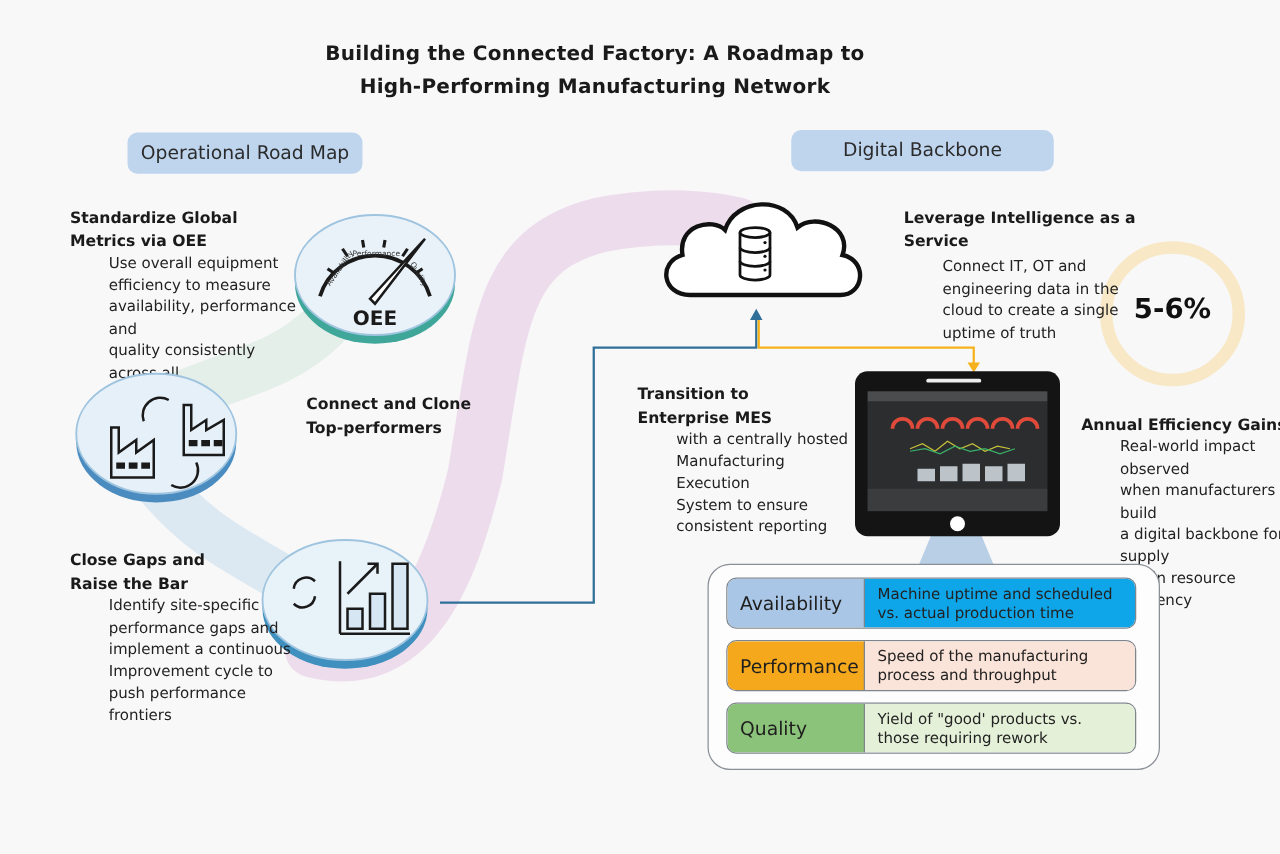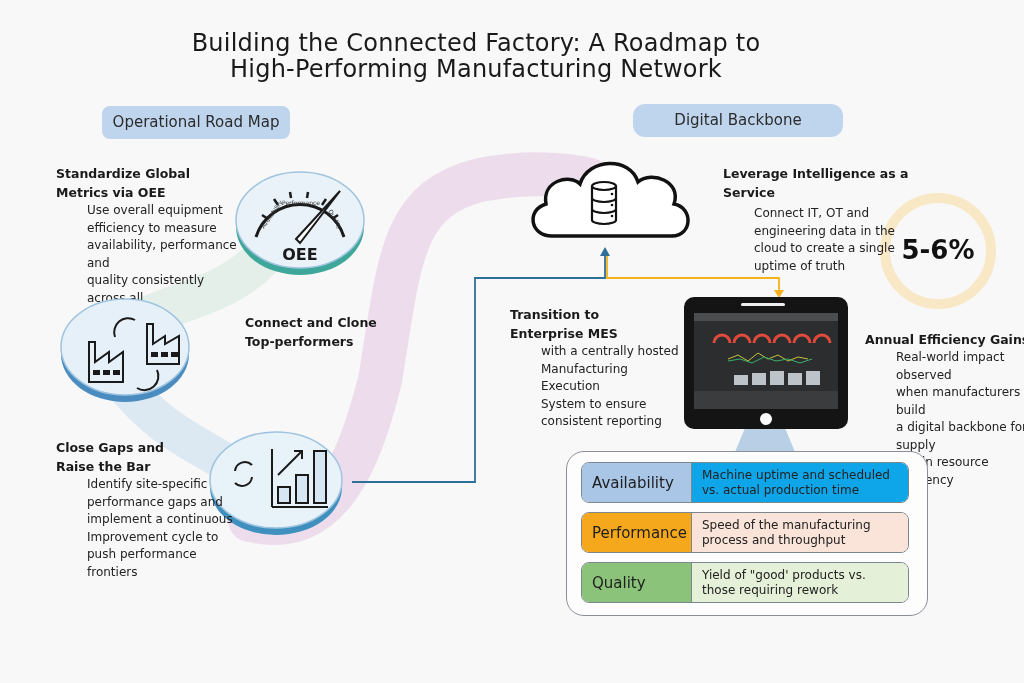--- a/index.html
+++ b/index.html
@@ -8,30 +8,30 @@
     background: #f8f8f9;
     font-family: "DejaVu Sans", sans-serif;
     color: #1c1c1c;
     position: relative;
   }
   .abs { position: absolute; }
   #title {
     left: 0; top: 30px; width: 952px;
     text-align: center;
     font-family: "DejaVu Sans", sans-serif;
-    font-size: 24px; line-height: 26px; letter-spacing: 0.2px;
-    color: #1a1a1a; font-weight: normal;
+    font-size: 16px; line-height: 26px; letter-spacing: 0.2px;
+    color: #1a1a1a; font-weight: bold;
   }
   .pill {
     background: #bfd5ee; border-radius: 8px;
     font-size: 15px; color: #2b2b2b;
     text-align: center; line-height: 33px; height: 33px;
   }
   #pill-left { left: 102px; top: 106px; width: 188px; }
-  #pill-right { left: 633px; top: 104px; width: 210px; border-radius: 12px; }
+  #pill-right { left: 633px; top: 104px; width: 210px; }
 
   .step-title { font-weight: bold; font-size: 12.5px; line-height: 19px; color: #1a1a1a; }
   .step-body { font-size: 12px; line-height: 17.5px; color: #222; margin-left: 31px; }
 
   #bg-svg { left: 0; top: 0; }
 
   .disc-icon { position: absolute; }
 
   #mes-box {
     left: 566px; top: 451px; width: 362px; height: 165px;
@@ -45,21 +45,21 @@
     width: 110px; height: 100%; font-size: 15px;
     display: flex; align-items: center; padding-left: 10px; color: #1e1e1e;
     border-right: 1.5px solid #7d858d;
   }
   .oee-desc {
     flex: 1; font-size: 12px; line-height: 15px; padding: 4px 10px; color: #222;
     display: flex; align-items: center;
   }
   #ring-val {
     left: 878px; top: 235px; width: 120px; text-align: center;
-    font-size: 26px; font-weight: bold; color: #111;
+    font-size: 22px; font-weight: bold; color: #111;
   }
 </style>
 </head>
 <body>
 
 <svg id="bg-svg" class="abs" width="1024" height="683">
 
   <path d="M250,520 C330,540 360,460 380,380 C400,260 400,200 480,180 C530,170 570,175 590,180" fill="none" stroke="#ebd8ea" stroke-width="44" stroke-linecap="round" opacity="0.85"></path>
 
   <path d="M260,260 C220,300 170,300 120,330" fill="none" stroke="#e3efe8" stroke-width="40" stroke-linecap="round"></path>

